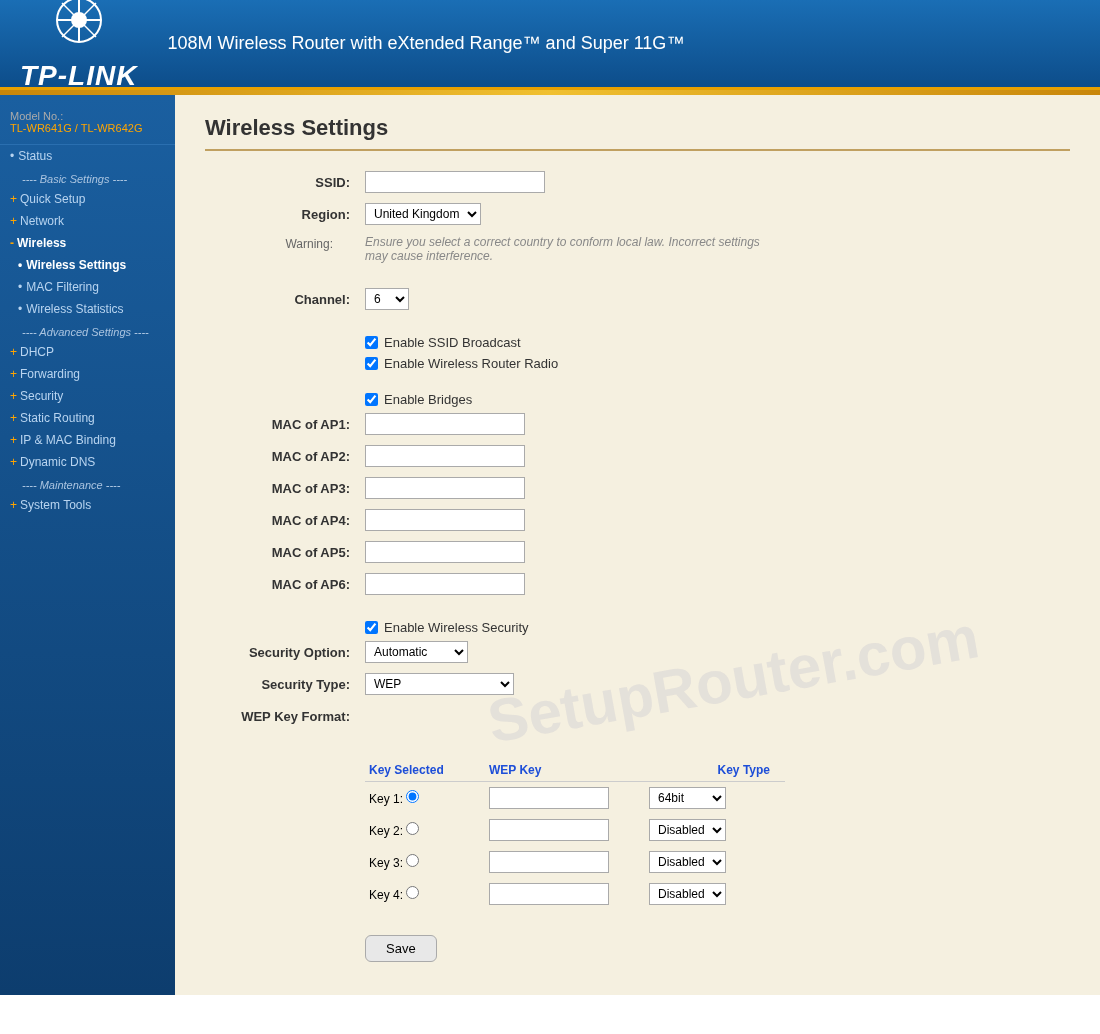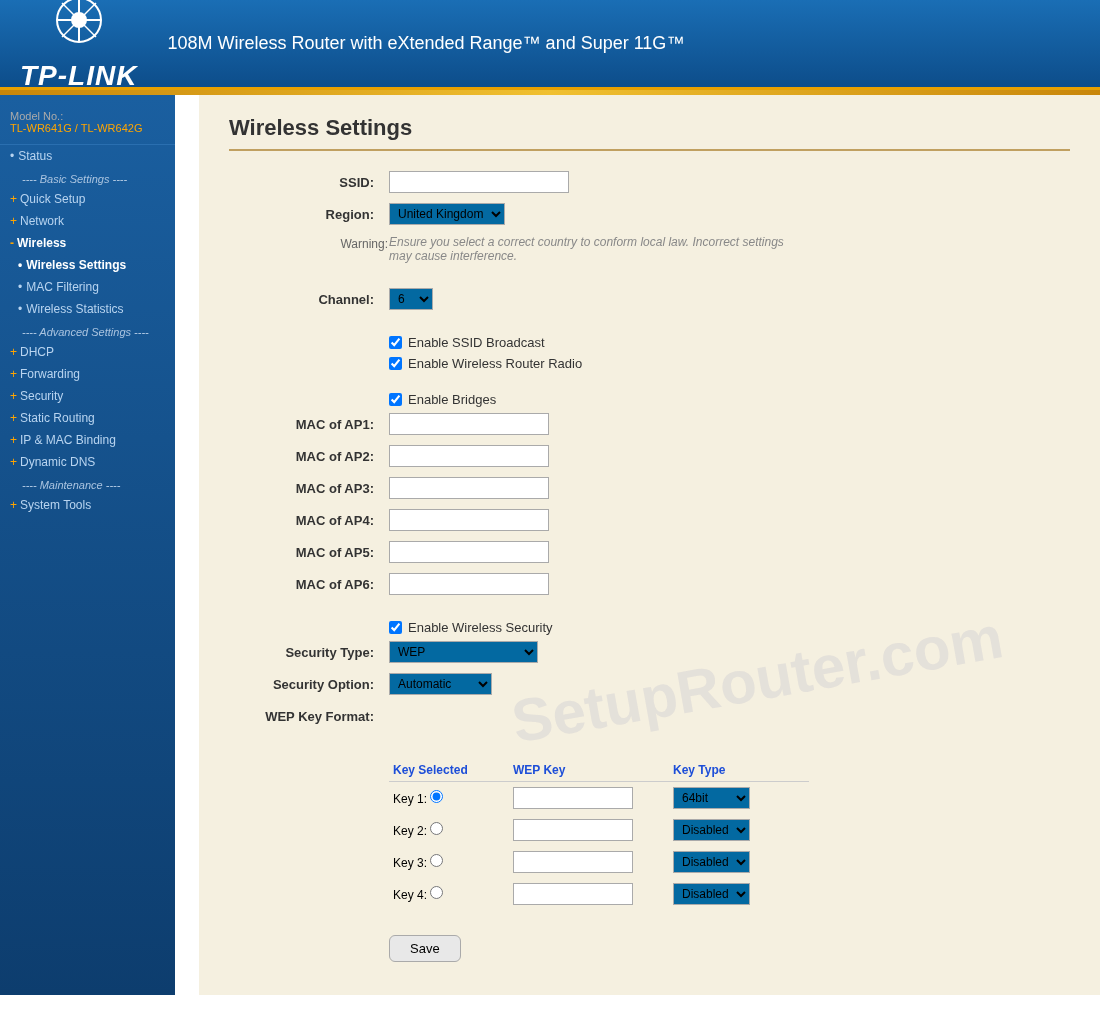--- a/index.html
+++ b/index.html
@@ -40,21 +40,20 @@
     
     .gold-bar {
       height: 5px;
       background: linear-gradient(to right, #c8860a, #f0c030, #c8860a);
     }
 
     
     .layout {
       display: flex;
       min-height: 900px;
-      gap: 24px;
     }
 
     
     .sidebar {
       width: 175px;
       background: linear-gradient(to bottom, #1a5fa0, #0d3d6e);
       color: white;
       padding: 10px 0;
       flex-shrink: 0;
     }
@@ -115,21 +114,21 @@
       color: #333;
       flex-shrink: 0;
     }
     .form-control {
       flex: 1;
       max-width: 500px;
     }
     .form-warning-label {
       width: 160px;
       text-align: right;
-      padding-right: 1px;
+      padding-right: 32px;
       padding-top: 2px;
       color: #666;
       font-size: 12px;
       flex-shrink: 0;
     }
     .form-warning-text {
       color: #888;
       font-size: 12px;
       font-style: italic;
       max-width: 400px;
@@ -142,21 +141,21 @@
       background: white;
     }
     .ssid-input { width: 180px; }
     .mac-input { width: 160px; }
     .wep-key-input { width: 120px; }
 
     select {
       border: 1px solid #aaa;
       padding: 2px 4px;
       font-size: 12px;
-      background: #0369a1;
+      background: #ffffff;
       cursor: pointer;
     }
 
     .checkbox-row {
       display: flex;
       align-items: center;
       margin-bottom: 6px;
       margin-left: 160px;
     }
     .checkbox-row label {
@@ -196,21 +195,21 @@
       font-size: 12px;
       color: #1d4ed8;
       border-bottom: 1px solid #ccc;
     }
     .key-table td {
       padding: 5px 15px 5px 4px;
       font-size: 12px;
     }
     .key-table .key-selected-col { width: 120px; }
     .key-table .wep-key-col { width: 160px; }
-    .key-table .key-type-col { width: 140px; }
+    .key-table .key-type-col { width: 140px; text-align: right; }
 
     
     .save-row {
       margin-top: 25px;
       margin-left: 160px;
     }
     .save-btn {
       padding: 5px 20px;
       background: #e8e8e8;
       border: 1px solid #aaa;
@@ -403,37 +402,37 @@
       </div>
 
       <div class="section-spacer"></div>
 
       <div class="checkbox-row">
         <input type="checkbox" id="enable-security" checked="" style="">
         <label for="enable-security">Enable Wireless Security</label>
       </div>
 
       <div class="form-row">
+        <div class="form-label">Security Option:</div>
+        <div class="form-control">
+          <select>
+            <option selected="">Automatic</option>
+            <option>Open System</option>
+            <option>Shared Key</option>
+          </select>
+        </div>
+      </div>
+
+      <div class="form-row">
         <div class="form-label">Security Type:</div>
         <div class="form-control">
           <select>
             <option selected="">WEP</option>
             <option>WPA-PSK/WPA2-PSK</option>
             <option>WPA/WPA2</option>
-          </select>
-        </div>
-      </div>
-
-      <div class="form-row">
-        <div class="form-label">Security Option:</div>
-        <div class="form-control">
-          <select>
-            <option selected="">Automatic</option>
-            <option>Open System</option>
-            <option>Shared Key</option>
           </select>
         </div>
       </div>
 
       <div class="form-row">
         <div class="form-label">WEP Key Format:</div>
       </div>
 
       <div class="section-spacer"></div>
 

